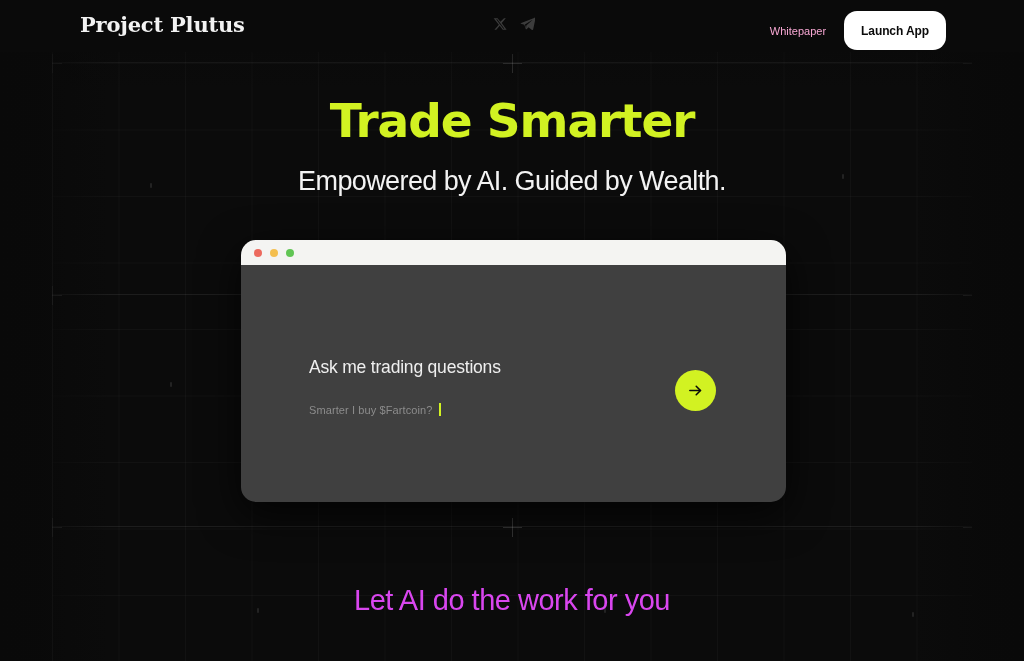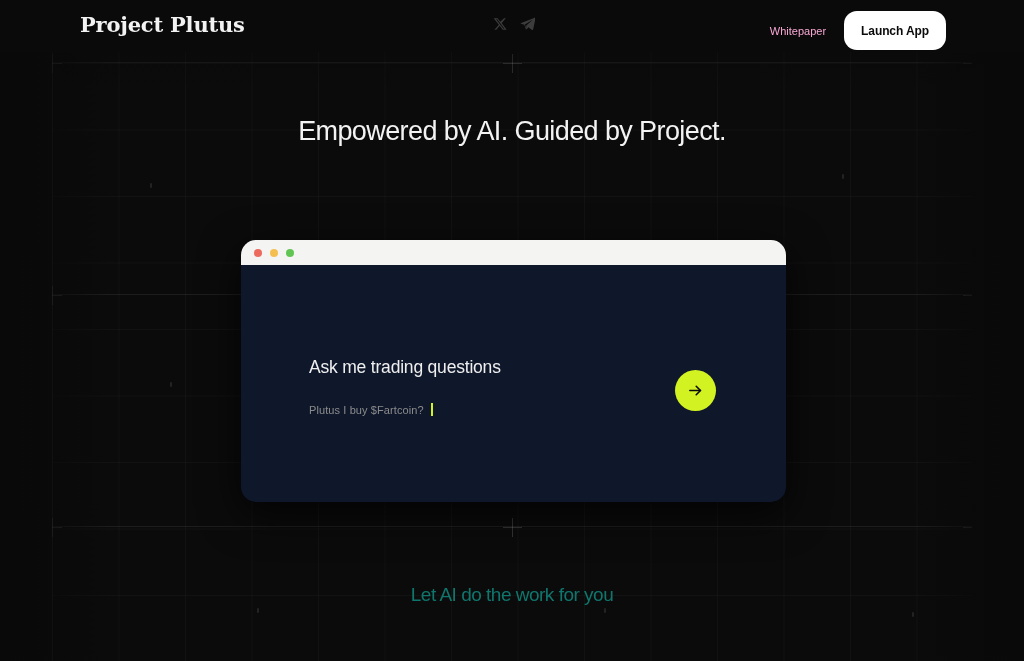--- a/index.html
+++ b/index.html
@@ -224,21 +224,21 @@
   }
 
   .dot { width: 8px; height: 8px; border-radius: 50%; }
   .dot-red    { background: #ec6a5e; }
   .dot-yellow { background: #f4bf4f; }
   .dot-green  { background: #61c554; }
 
   .card-body {
     position: relative;
     height: 237px;
-    background: #0f172a;
+    background: #404040;
   }
 
   .card-heading {
     position: absolute;
     left: 68px;
     top: 92px;
     font-size: 17.5px;
     font-weight: 400;
     color: #efefef;
     letter-spacing: -0.2px;
@@ -283,23 +283,23 @@
   }
   .submit-btn svg { display: block; }
 
   
   .section-heading {
     position: absolute;
     left: 0;
     top: 584px;
     width: 1024px;
     text-align: center;
-    font-size: 19px;
+    font-size: 29px;
     font-weight: 400;
-    color: #0f766e;
+    color: #d946ef;
     letter-spacing: -0.5px;
     z-index: 20;
   }
 </style>
 </head>
 <body>
 
 <div id="page">
 
   <div class="grid-area">
@@ -345,37 +345,38 @@
     </div>
 
     <div class="nav-right">
       <a class="nav-link" href="#">Whitepaper</a>
       <button class="launch-btn">Launch App</button>
     </div>
 
   </div>
 
   <div class="hero">
-    <p class="hero-sub">Empowered by AI. Guided by Project.</p>
+    <h1 class="hero-title">Trade Smarter</h1>
+    <p class="hero-sub">Empowered by AI. Guided by Wealth.</p>
   </div>
 
   <div class="card">
 
     <div class="card-titlebar">
       <span class="dot dot-red"></span>
       <span class="dot dot-yellow"></span>
       <span class="dot dot-green"></span>
     </div>
 
     <div class="card-body">
 
       <div class="card-heading">Ask me trading questions</div>
 
       <div class="card-prompt">
-        <span>Plutus I buy $Fartcoin?</span>
+        <span>Smarter I buy $Fartcoin?</span>
         <span class="caret"></span>
       </div>
 
       <button class="submit-btn">
         <span>
           <svg width="17" height="17" viewBox="0 0 24 24" fill="none" stroke="#0a0a0a" stroke-width="2.2" stroke-linecap="round" stroke-linejoin="round" aria-hidden="true">
             <line x1="4" y1="12" x2="19" y2="12"></line>
             <polyline points="13,6 19,12 13,18"></polyline>
           </svg>
         </span>

